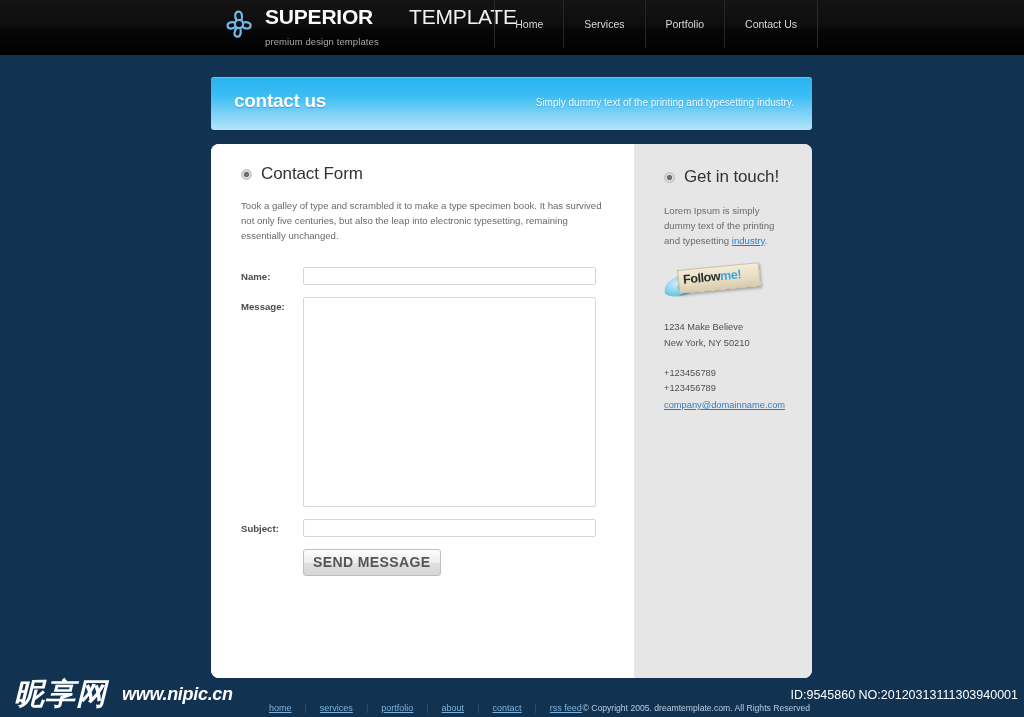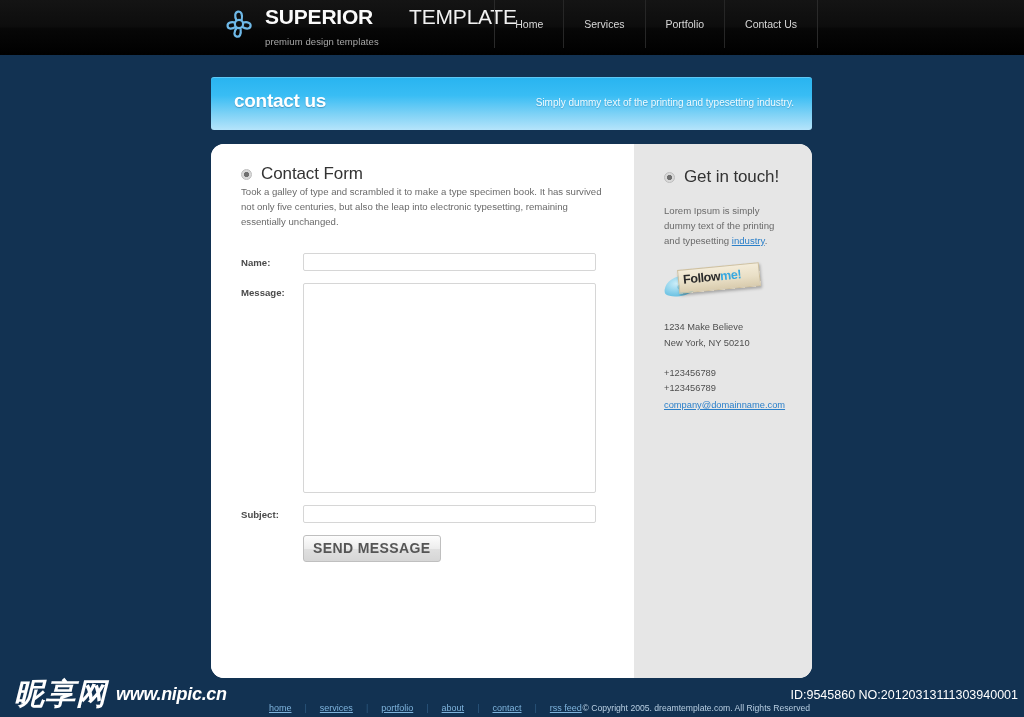--- a/index.html
+++ b/index.html
@@ -68,21 +68,21 @@
     position: absolute; right: 18px; top: 20px;
     font-size: 10px; color: #f0fbff;
     text-shadow: 0 1px 1px rgba(0,60,110,0.25);
   }
 
   
   .content {
     position: absolute; left: 211px; top: 144px;
     width: 601px; height: 534px;
     background: #ffffff;
-    border-radius: 13px;
+    border-radius: 8px;
     overflow: hidden;
   }
   .col-main {
     position: absolute; left: 0; top: 0; width: 423px; height: 534px;
     background: #ffffff;
   }
   .col-side {
     position: absolute; left: 423px; top: 0; width: 178px; height: 534px;
     background: #e6e6e6;
   }
@@ -200,21 +200,21 @@
     position: absolute; left: 14px; top: 681px;
     display: flex; align-items: center;
   }
   .wm-cn {
     font-family: "DejaVu Sans", sans-serif;
     font-size: 30px; font-weight: bold; font-style: italic;
     color: #ffffff; letter-spacing: 1px; line-height: 26px;
   }
   .wm-url {
     font-size: 18px; font-weight: bold; font-style: italic;
-    color: #ffffff; margin-left: 9px; letter-spacing: -0.3px;
+    color: #ffffff; margin-left: 15px; letter-spacing: -0.3px;
   }
   .id-badge {
     position: absolute; right: 6px; top: 688px;
     font-size: 12.5px; color: #ffffff;
     font-family: "Liberation Sans", sans-serif;
     white-space: nowrap;
   }
 </style>
 </head>
 <body>
@@ -256,21 +256,21 @@
 </div>
 
 <div class="content">
 
   <div class="col-main">
     <div class="main-pad">
       <div class="sect-head">
         <span class="bullet"></span>
         <span class="sect-title">Contact Form</span>
       </div>
-      <div class="para" style="margin-top:0;">Took a galley of type and scrambled it to make a type specimen book. It has survived not only five centuries, but also the leap into electronic typesetting, remaining essentially unchanged.</div>
+      <div class="para" style="margin-top:14px;">Took a galley of type and scrambled it to make a type specimen book. It has survived not only five centuries, but also the leap into electronic typesetting, remaining essentially unchanged.</div>
 
       <div class="form">
         <div class="frow">
           <div class="flabel">Name:</div>
           <input class="finput" type="text" value="" placeholder="" style="">
         </div>
         <div class="frow">
           <div class="flabel">Message:</div>
           <textarea class="ftextarea" placeholder="" style=""></textarea>
         </div>

